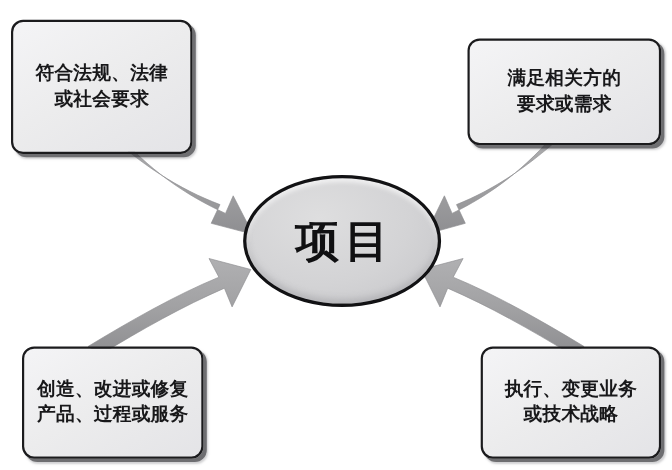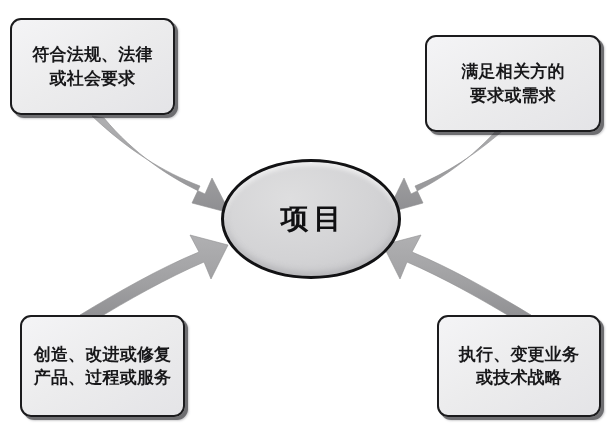--- a/index.html
+++ b/index.html
@@ -41,21 +41,21 @@
   .node-text {
     text-align: center;
     font-size: 17px;
     font-weight: bold;
     line-height: 1.38;
     color: #18181a;
     letter-spacing: 0.2px;
     white-space: pre-line;
     padding: 0 8px;
   }
-  #box-top-left   { left: 10px;  top: 18px;  width: 165px; height: 97px; }
+  #box-top-left   { left: 10px;  top: 18px;  width: 165px; height: 122px; }
   #box-top-right  { left: 425px; top: 18px;  width: 176px; height: 97px; margin-top: 17px; }
   #box-bottom-left{ left: 20px;  top: 315px; width: 165px; height: 102px; }
   #box-bottom-right{left: 437px; top: 315px; width: 164px; height: 102px; }
 
   #center-ellipse {
     position: absolute;
     left: 221px;
     top: 159px;
     width: 180px;
     height: 120px;
@@ -64,21 +64,21 @@
     border-radius: 50%;
     background: radial-gradient(ellipse at 38% 32%, #dededf 0%, #d3d3d5 55%, #c5c5c8 100%);
     display: flex;
     align-items: center;
     justify-content: center;
     z-index: 4;
     box-shadow: inset 0 -4px 6px rgba(150,150,155,0.45),
                 inset 0 3px 5px rgba(255,255,255,0.75);
   }
   #center-ellipse .center-text {
-    font-size: 28px;
+    font-size: 40px;
     font-weight: bold;
     color: #101012;
     letter-spacing: 5px;
     text-indent: 5px;
   }
 </style>
 </head>
 <body>
 
 <div id="diagram-root">

